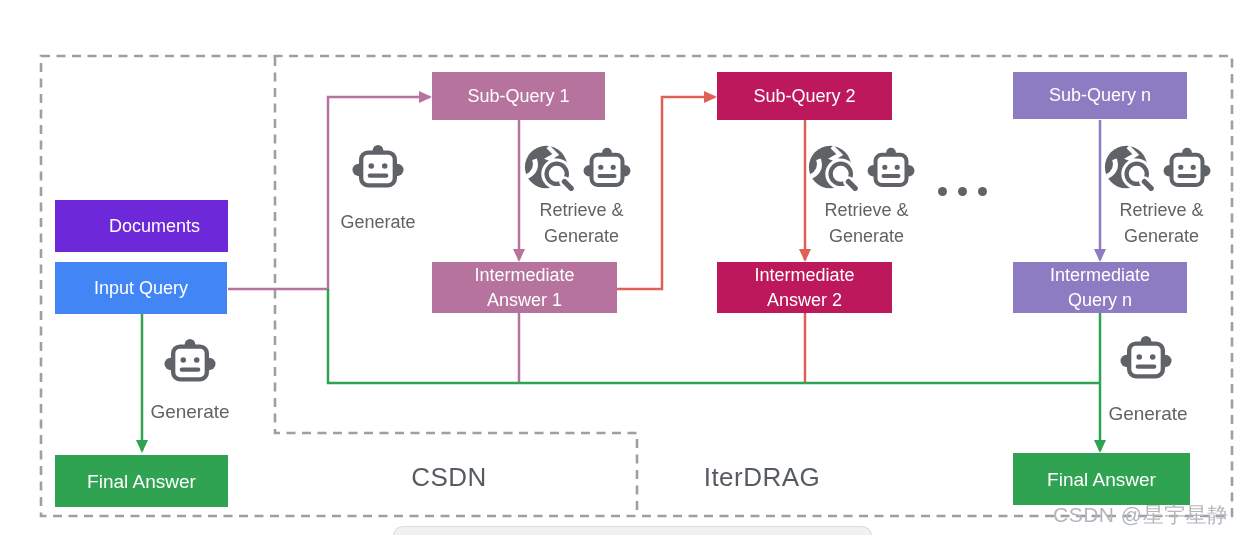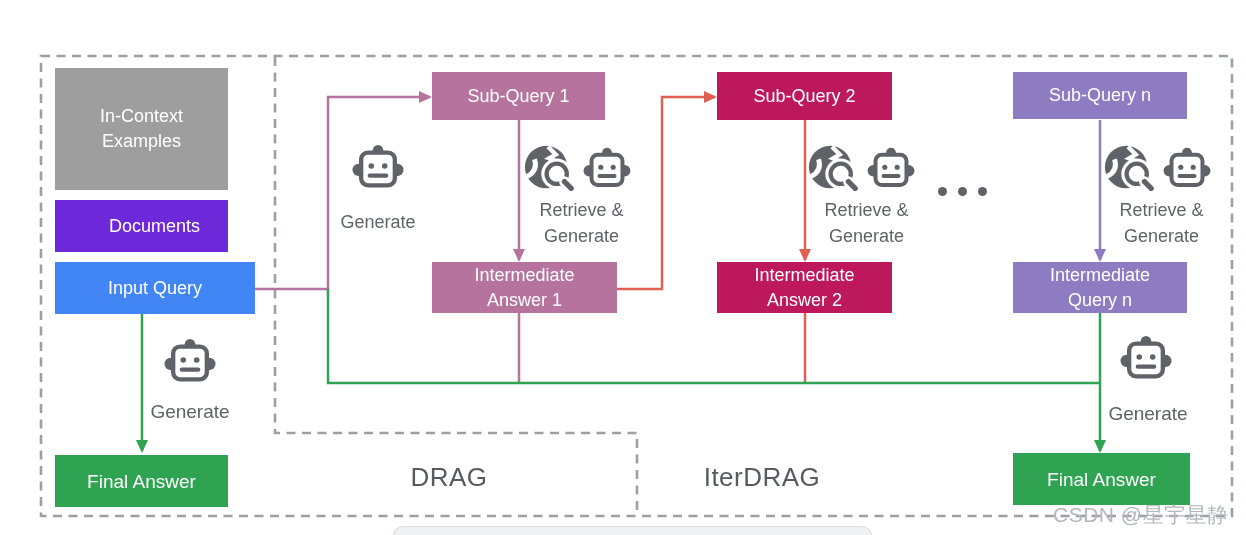--- a/index.html
+++ b/index.html
@@ -95,23 +95,22 @@
     <path d="M805,120 V260" fill="none" stroke="#e06055" stroke-width="2.5" marker-end="url(#ar-red)"></path>
     <path d="M805,313 V383" fill="none" stroke="#e06055" stroke-width="2.5"></path>
 
     <path d="M1100,120 V260" fill="none" stroke="#8e7cc3" stroke-width="2.5" marker-end="url(#ar-purple)"></path>
 
     <path d="M328,289 V383 H1100" fill="none" stroke="#2fa351" stroke-width="2.5"></path>
     <path d="M142,314 V451" fill="none" stroke="#2fa351" stroke-width="2.5" marker-end="url(#ar-green)"></path>
     <path d="M1100,313 V451" fill="none" stroke="#2fa351" stroke-width="2.5" marker-end="url(#ar-green)"></path>
   </svg>
 
-  <div class="box c-gray wrap-narrow" style="left:55px;top:68px;width:173px;height:122px;">In-Context Examples</div>
   <div class="box c-doc" style="left:55px;top:200px;width:173px;height:52px;">Documents</div>
-  <div class="box c-blue" style="left:55px;top:262px;width:200px;height:52px;">Input Query</div>
+  <div class="box c-blue" style="left:55px;top:262px;width:172px;height:52px;">Input Query</div>
   <div class="box c-green" style="left:55px;top:455px;width:173px;height:52px;font-size:19px;">Final Answer</div>
 
   <div class="box c-mauve" style="left:432px;top:72px;width:173px;height:48px;">Sub-Query 1</div>
   <div class="box c-mauve wrap-narrow" style="left:432px;top:262px;width:185px;height:51px;">Intermediate Answer 1</div>
 
   <div class="box c-red" style="left:717px;top:72px;width:175px;height:48px;">Sub-Query 2</div>
   <div class="box c-red wrap-narrow" style="left:717px;top:262px;width:175px;height:51px;">Intermediate Answer 2</div>
 
   <div class="box c-purple" style="left:1013px;top:72px;width:174px;height:47px;">Sub-Query n</div>
   <div class="box c-purple wrap-narrow" style="left:1013px;top:262px;width:174px;height:51px;">Intermediate Query n</div>
@@ -171,19 +170,19 @@
   <div class="lbl" style="left:1089px;top:197px;width:145px;">
     <span>Retrieve &amp;</span><br>
     <span>Generate</span>
   </div>
 
   <svg class="icon" style="left:1119px;top:334px;" width="54" height="50">
       <use href="#sym-robot"></use>
     </svg>
   <div class="lbl" style="left:1088px;top:401px;width:120px;font-size:19px;">Generate</div>
 
-  <div class="region-lbl" style="left:379px;top:462px;width:140px;">DRAG</div>
+  <div class="region-lbl" style="left:379px;top:462px;width:140px;">CSDN</div>
   <div class="region-lbl" style="left:687px;top:462px;width:150px;">IterDRAG</div>
 
   <div class="window-edge"></div>
   <div class="watermark">CSDN @星宇星静</div>
 
 </div>
 
 </body></html>

